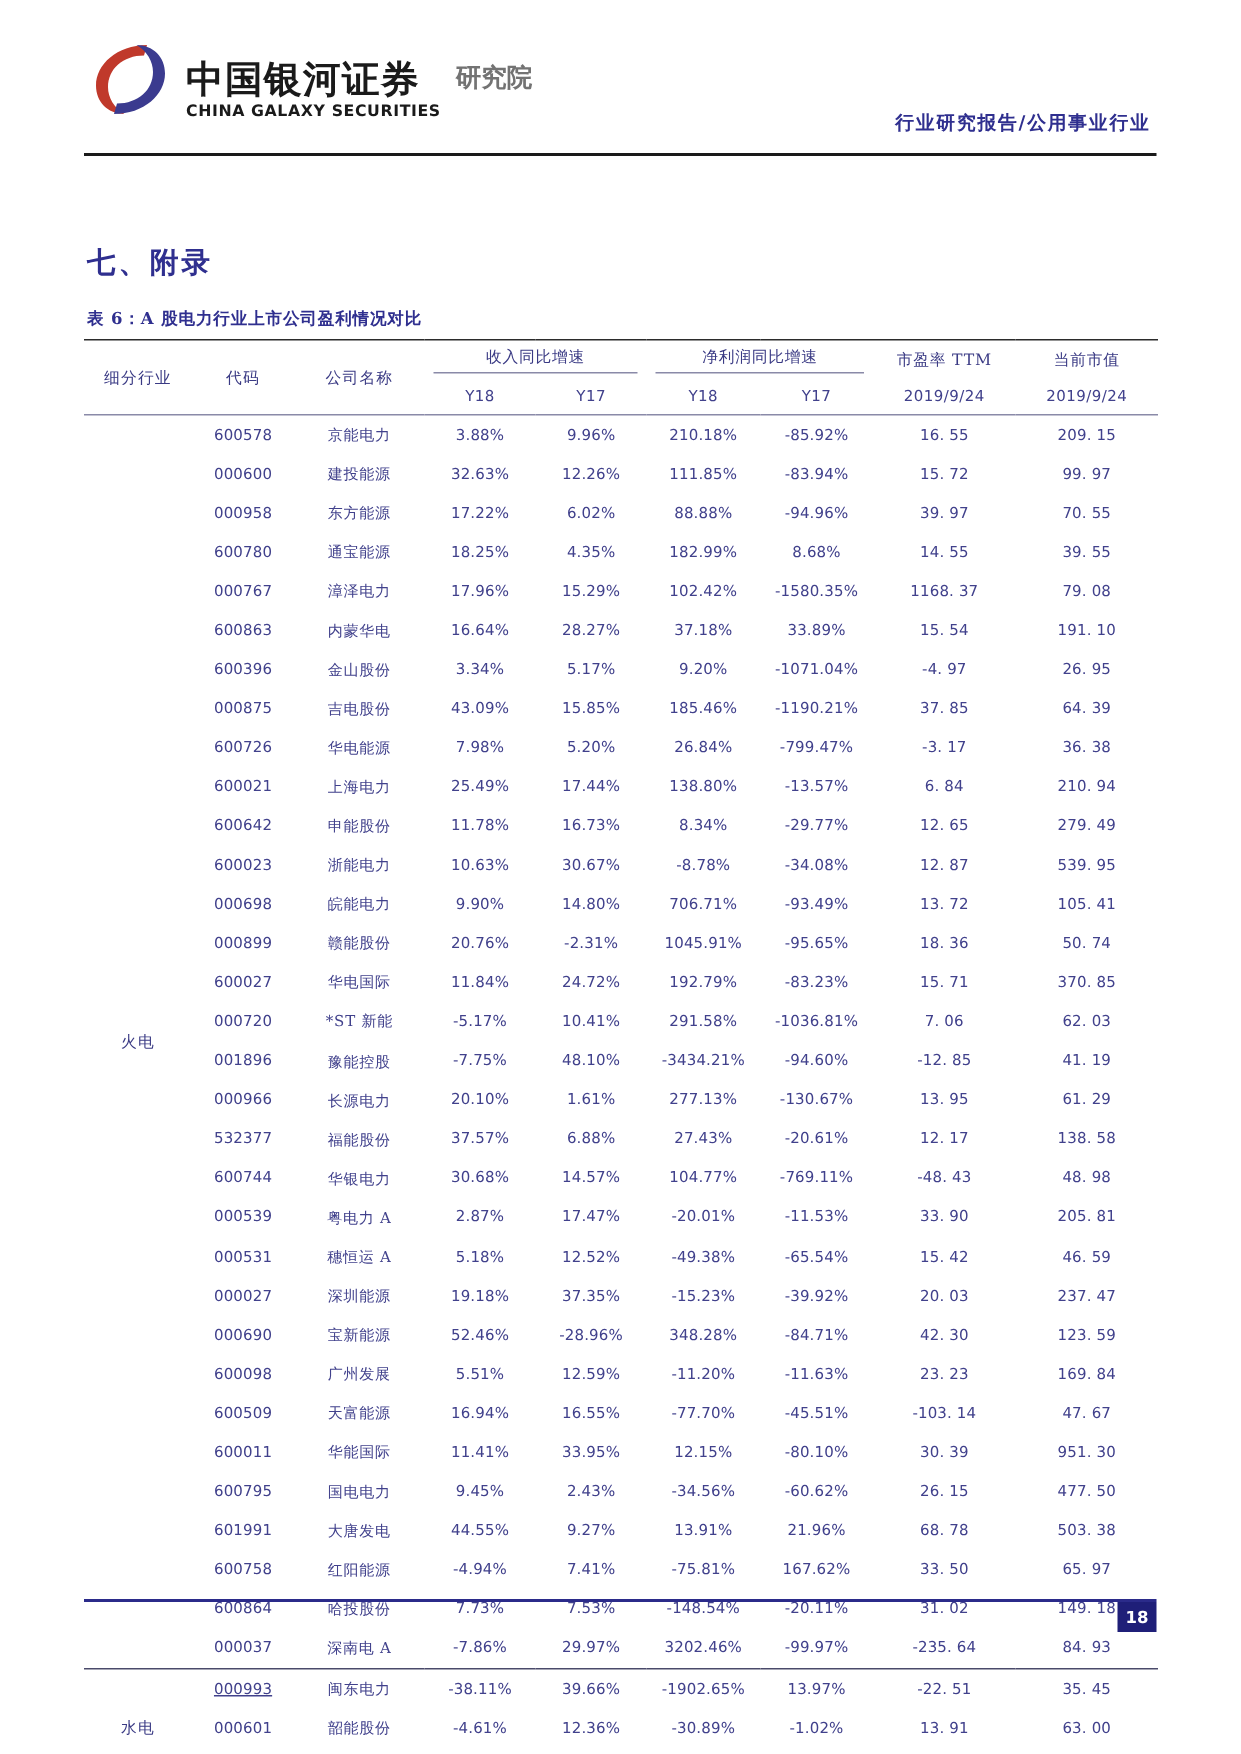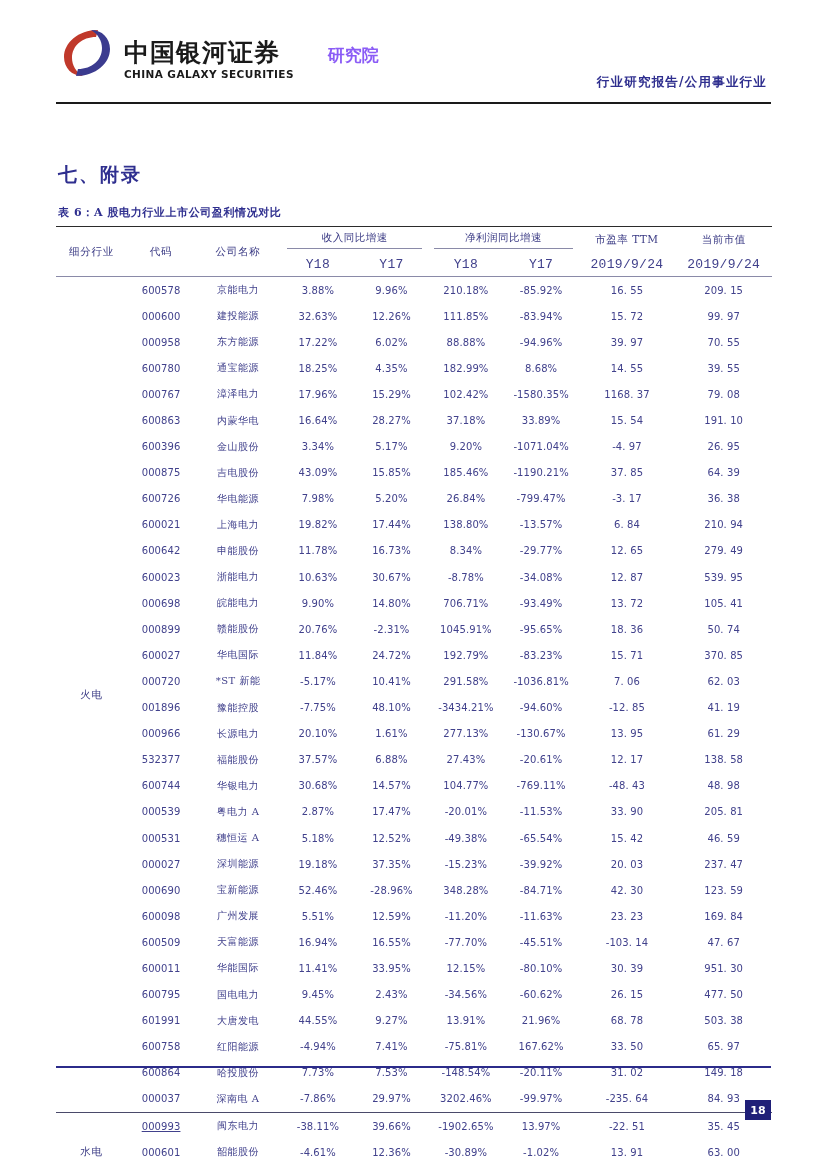--- a/index.html
+++ b/index.html
@@ -37,23 +37,22 @@
   .logo-mark {
     width: 58px;
     height: 58px;
     position: relative;
     margin-right: 8px;
     flex: none;
   }
   .logo-mark svg { display: block; }
   .logo-text-block {
     display: flex;
-    align-items: flex-end;
+    align-items: flex-start;
     padding-bottom: 2px;
-    gap: 24px;
   }
   .logo-cn {
     font-family: "DejaVu Sans", sans-serif;
     font-size: 25px;
     font-weight: 700;
     letter-spacing: 1px;
     color: #1a1a1a;
     line-height: 1.05;
   }
   .logo-en {
@@ -62,21 +61,21 @@
     font-weight: 700;
     letter-spacing: 0.4px;
     color: #1a1a1a;
     margin-top: 2px;
   }
   .logo-col { display: flex; flex-direction: column; }
   .logo-suffix {
     font-family: "DejaVu Sans", sans-serif;
     font-size: 17px;
     font-weight: 700;
-    color: #8b5cf6;
+    color: #737373;
     margin-left: 10px;
     padding-bottom: 13px;
   }
   .header-right {
     position: absolute;
     right: 60px;
     top: 74px;
     font-family: "DejaVu Serif", serif;
     font-weight: 700;
     font-size: 12.5px;
@@ -144,25 +143,24 @@
     letter-spacing: 0.5px;
     height: 26px;
   }
   thead .grp .uline {
     display: block;
     padding-bottom: 3px;
     margin: 0 6px;
     border-bottom: 1px solid #8a8aa8;
   }
   thead .sub {
-    font-size: 13px;
+    font-size: 10px;
     color: #41418c;
     height: 24px;
     letter-spacing: 0.3px;
-    font-family: Liberation Mono, monospace;
   }
   thead .rowlabel {
     font-family: "DejaVu Serif", serif;
     font-size: 10.5px;
     font-weight: 700;
     color: #3a3a84;
     letter-spacing: 0.8px;
   }
 
   tbody td {
@@ -221,21 +219,20 @@
     background: #1f1f78;
     color: #ffffff;
     font-family: "DejaVu Sans", sans-serif;
     font-size: 11px;
     font-weight: 700;
     display: flex;
     align-items: center;
     justify-content: center;
     padding: 0 4px;
     box-sizing: border-box;
-    margin-top: 32px;
   }
 </style>
 </head>
 <body>
 
 <div class="page">
 
   <div class="header">
     <div class="logo-wrap">
       <div class="logo-mark">
@@ -384,21 +381,21 @@
             <td>7.98%</td>
             <td>5.20%</td>
             <td>26.84%</td>
             <td>-799.47%</td>
             <td>-3. 17</td>
             <td>36. 38</td>
           </tr>
           <tr>
             <td>600021</td>
             <td class="cname">上海电力</td>
-            <td>19.82%</td>
+            <td>25.49%</td>
             <td>17.44%</td>
             <td>138.80%</td>
             <td>-13.57%</td>
             <td>6. 84</td>
             <td>210. 94</td>
           </tr>
           <tr>
             <td>600642</td>
             <td class="cname">申能股份</td>
             <td>11.78%</td>

